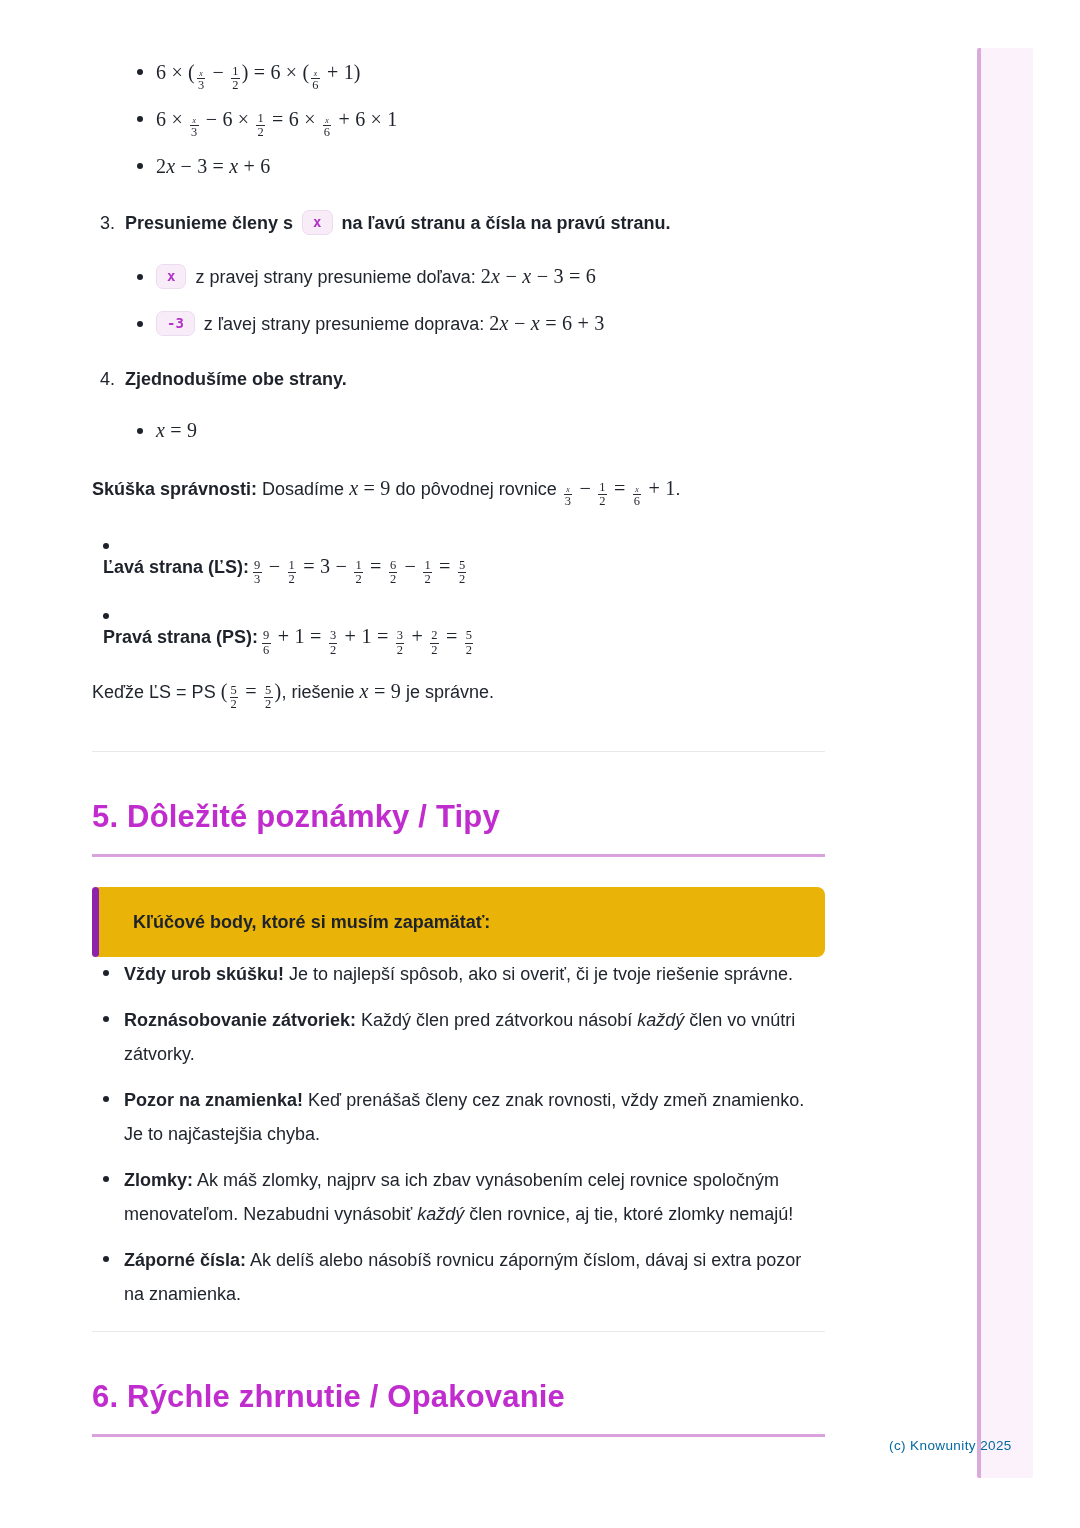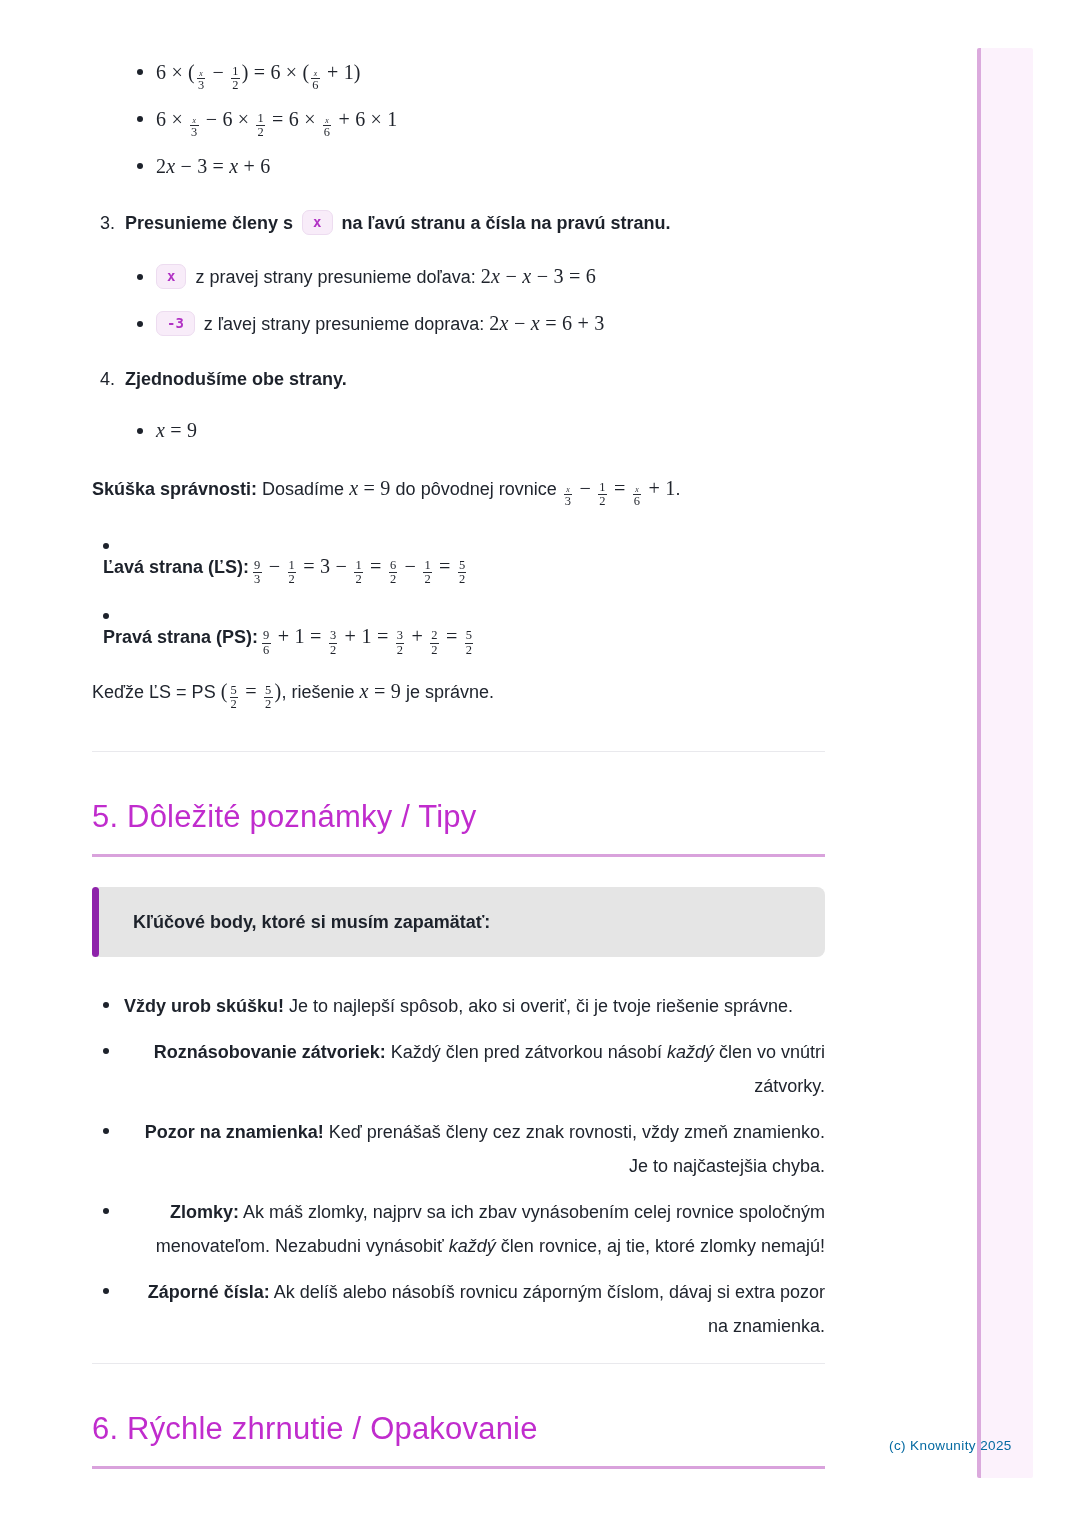--- a/index.html
+++ b/index.html
@@ -61,47 +61,47 @@
 
   .v-solo{margin-top:22px;}
   .v-solo li{line-height:30px;font-size:18px;padding-left:45px;}
   .v-solo .dot{margin-right:13px;}
   .v-solo .math{font-size:20px;}
 
   .v-check{margin-top:22px;}
   .v-check li{line-height:34px;margin-bottom:14px;font-size:18px;padding-left:11px;flex-direction:column;}
   .v-check .math{margin-left:2px;}
 
-  .v-tips{margin-top:32px;text-align:right;}
+  .v-tips{}
   .v-tips li{line-height:34px;margin-bottom:12px;font-size:18px;padding-left:11px;}
 
   
   .numitem{margin-top:26px;display:flex;align-items:flex-start;font-size:18px;line-height:28px;}
   .numitem .nmark{flex:0 0 33px;box-sizing:border-box;padding-left:8px;color:#20252e;}
   .numitem .li-content{font-weight:700;}
 
   
   .para{margin:0;font-size:18px;line-height:28px;}
   .v-lead{margin-top:28px;}
   .v-close{margin-top:20px;}
 
   
   .hr{border:none;height:0;border-top:1px solid #e9e9ed;margin:0;}
   .v-hr-a{margin-top:40px;}
   .v-hr-b{margin-top:20px;}
 
   
   .h2{
-    margin:46px 0 0;font-size:31px;line-height:38px;font-weight:400;color:#c02ccd;
+    margin:46px 0 0;font-size:31px;line-height:38px;font-weight:700;color:#c02ccd;
     padding-bottom:18px;border-bottom:3px solid #d9a2dc;letter-spacing:0.2px;
   }
 
   
   .callout{
-    position:relative;margin-top:30px;background:#e5e5e5;border-radius:8px;
+    position:relative;margin-top:30px;background:#eab308;border-radius:8px;
     padding:25px 30px 25px 41px;
   }
   .callout .bar{
     position:absolute;left:0;top:0;bottom:0;width:7px;background:#8e22aa;border-radius:6px;
   }
   .callout p{margin:0;font-size:18px;line-height:20px;font-weight:700;color:#1d222b;}
 </style>
 </head>
 <body>
 

